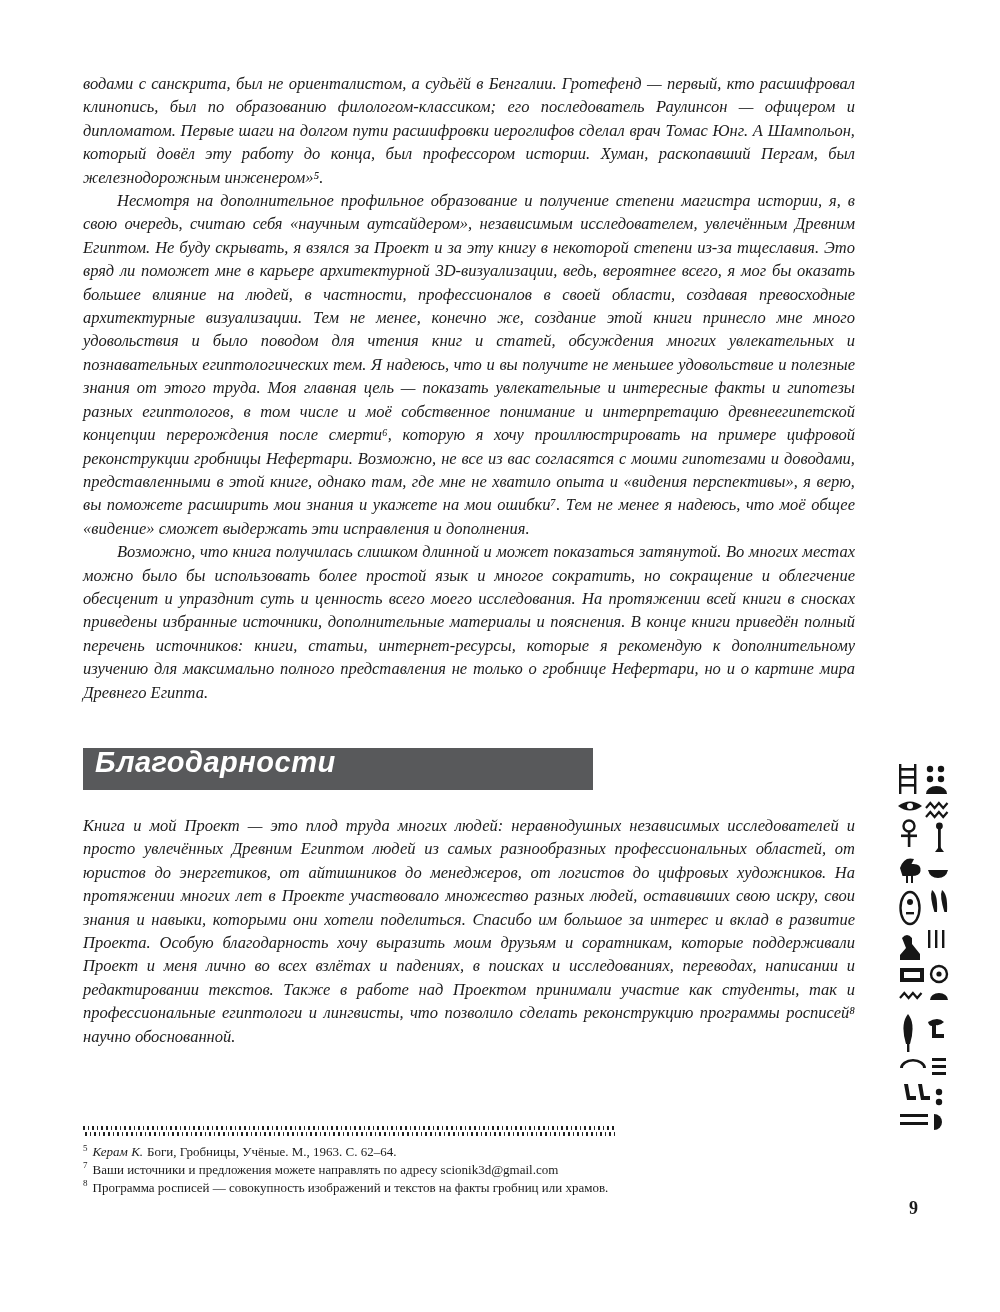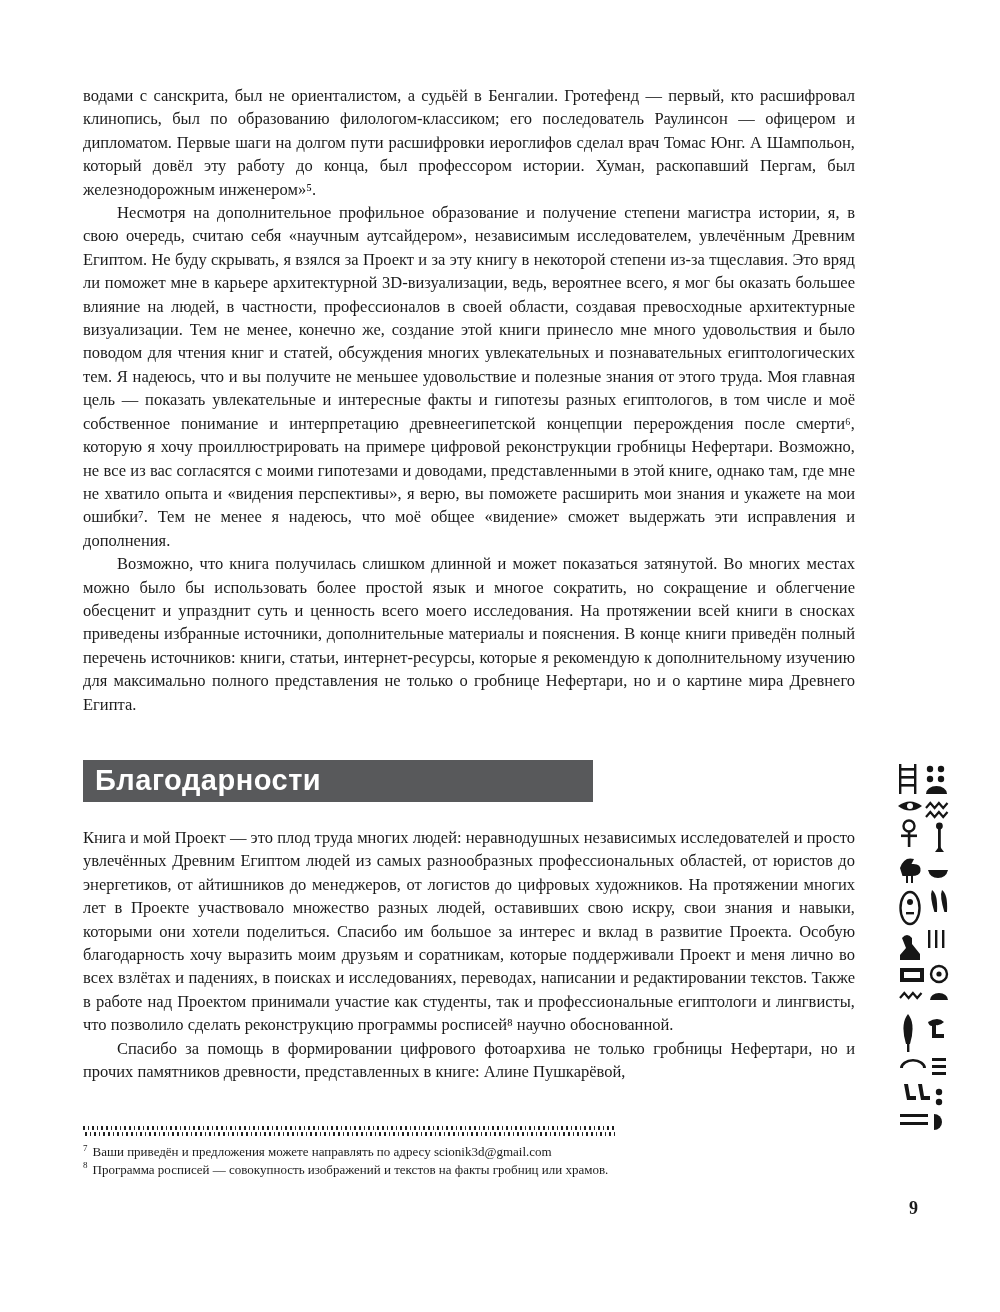--- a/index.html
+++ b/index.html
@@ -7,39 +7,40 @@
     position:relative;
     width:1000px;height:1312px;
     margin:0 auto;
     background:#ffffff;
     overflow:hidden;
     color:#1b1b1b;
     font-family:"Liberation Serif","DejaVu Serif",serif;
   }
   .text-col{
     position:absolute;
-    top:84px;left:83px;
+    top:72px;left:83px;
     width:772px;
+    font-style:italic;
   }
   p.body{
     margin:0;
     font-size:16.5px;
     line-height:23.4px;
     text-align:justify;
     hyphens:auto;-webkit-hyphens:auto;
   }
   p.body.indent{text-indent:34px;}
   .heading-bar{
     margin-top:44px;
     margin-bottom:24px;
     width:510px;
     height:42px;
     background:#58595b;
     display:flex;
-    align-items:center;
+    align-items:flex-start;
     padding-left:12px;
     box-sizing:border-box;
   }
   .heading-bar h1{
     margin:0;
     font-family:"Liberation Sans","DejaVu Sans",sans-serif;
     font-weight:700;
     font-size:29px;
     line-height:1;
     color:#ffffff;
@@ -91,29 +92,31 @@
 
     <p class="body noindent">водами с санскрита, был не ориенталистом, а судьёй в Бенгалии. Гротефенд — первый, кто расшифровал клинопись, был по образованию филологом-классиком; его последователь Раулинсон — офицером и дипломатом. Первые шаги на долгом пути расшифровки иероглифов сделал врач Томас Юнг. А Шампольон, который довёл эту работу до конца, был профессором истории. Хуман, раскопавший Пергам, был железнодорожным инженером»⁵.</p>
     <p class="body indent">Несмотря на дополнительное профильное образование и получение степени магистра истории, я, в свою очередь, считаю себя «научным аутсайдером», независимым исследователем, увлечённым Древним Египтом. Не буду скрывать, я взялся за Проект и за эту книгу в некоторой степени из-за тщеславия. Это вряд ли поможет мне в карьере архитектурной 3D-визуализации, ведь, вероятнее всего, я мог бы оказать большее влияние на людей, в частности, профессионалов в своей области, создавая превосходные архитектурные визуализации. Тем не менее, конечно же, создание этой книги принесло мне много удовольствия и было поводом для чтения книг и статей, обсуждения многих увлекательных и познавательных египтологических тем. Я надеюсь, что и вы получите не меньшее удовольствие и полезные знания от этого труда. Моя главная цель — показать увлекательные и интересные факты и гипотезы разных египтологов, в том числе и моё собственное понимание и интерпретацию древнеегипетской концепции перерождения после смерти⁶, которую я хочу проиллюстрировать на примере цифровой реконструкции гробницы Нефертари. Возможно, не все из вас согласятся с моими гипотезами и доводами, представленными в этой книге, однако там, где мне не хватило опыта и «видения перспективы», я верю, вы поможете расширить мои знания и укажете на мои ошибки⁷. Тем не менее я надеюсь, что моё общее «видение» сможет выдержать эти исправления и дополнения.</p>
     <p class="body indent">Возможно, что книга получилась слишком длинной и может показаться затянутой. Во многих местах можно было бы использовать более простой язык и многое сократить, но сокращение и облегчение обесценит и упразднит суть и ценность всего моего исследования. На протяжении всей книги в сносках приведены избранные источники, дополнительные материалы и пояснения. В конце книги приведён полный перечень источников: книги, статьи, интернет-ресурсы, которые я рекомендую к дополнительному изучению для максимально полного представления не только о гробнице Нефертари, но и о картине мира Древнего Египта.</p>
 
     <div class="heading-bar">
       <h1>Благодарности</h1>
     </div>
 
     <p class="body noindent">Книга и мой Проект — это плод труда многих людей: неравнодушных независимых исследователей и просто увлечённых Древним Египтом людей из самых разнообразных профессиональных областей, от юристов до энергетиков, от айтишников до менеджеров, от логистов до цифровых художников. На протяжении многих лет в Проекте участвовало множество разных людей, оставивших свою искру, свои знания и навыки, которыми они хотели поделиться. Спасибо им большое за интерес и вклад в развитие Проекта. Особую благодарность хочу выразить моим друзьям и соратникам, которые поддерживали Проект и меня лично во всех взлётах и падениях, в поисках и исследованиях, переводах, написании и редактировании текстов. Также в работе над Проектом принимали участие как студенты, так и профессиональные египтологи и лингвисты, что позволило сделать реконструкцию программы росписей⁸ научно обоснованной.</p>
-    <p class="body indent">Спасибо за помощь в формировании цифрового фотоархива не только гробницы Нефертари, но и прочих памятников древности, представленных в книге: Алине Пушкарёвой,</p>
 
   </div>
 
   <div class="footer">
     <div class="footnote-sep"></div>
     <div class="footnotes">
       <p>
-        <sup class="fn-marker">7</sup><span>Ваши приведён и предложения можете направлять по адресу scionik3d@gmail.com</span>
+        <sup class="fn-marker">5</sup><i class="fn-author">Керам К.</i><span>Боги, Гробницы, Учёные. М., 1963. С. 62–64.</span>
+      </p>
+      <p>
+        <sup class="fn-marker">7</sup><span>Ваши источники и предложения можете направлять по адресу scionik3d@gmail.com</span>
       </p>
       <p>
         <sup class="fn-marker">8</sup><span>Программа росписей — совокупность изображений и текстов на факты гробниц или храмов.</span>
       </p>
     </div>
   </div>
 
   <div class="hiero">
     <svg width="58" height="374" viewBox="0 0 58 374" xmlns="http://www.w3.org/2000/svg">
       <g fill="#161616" stroke="none">

